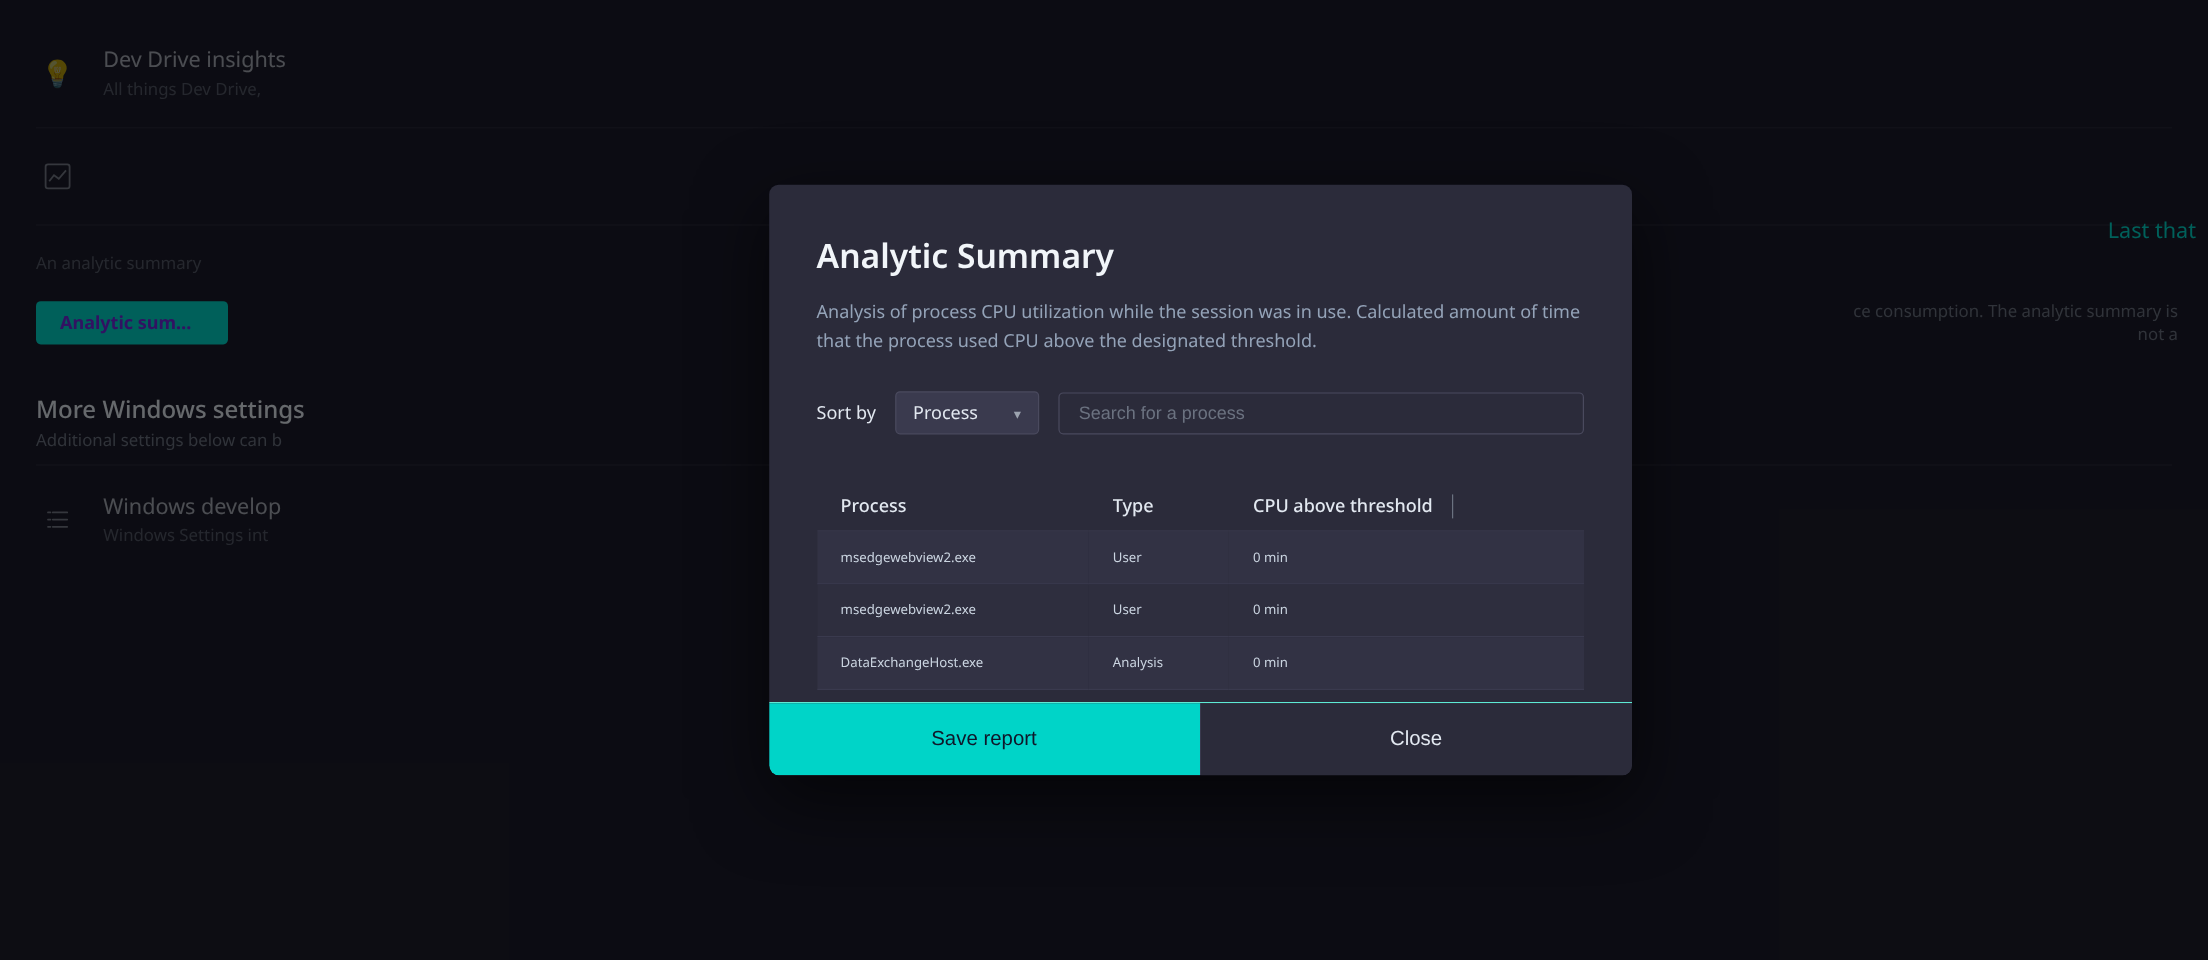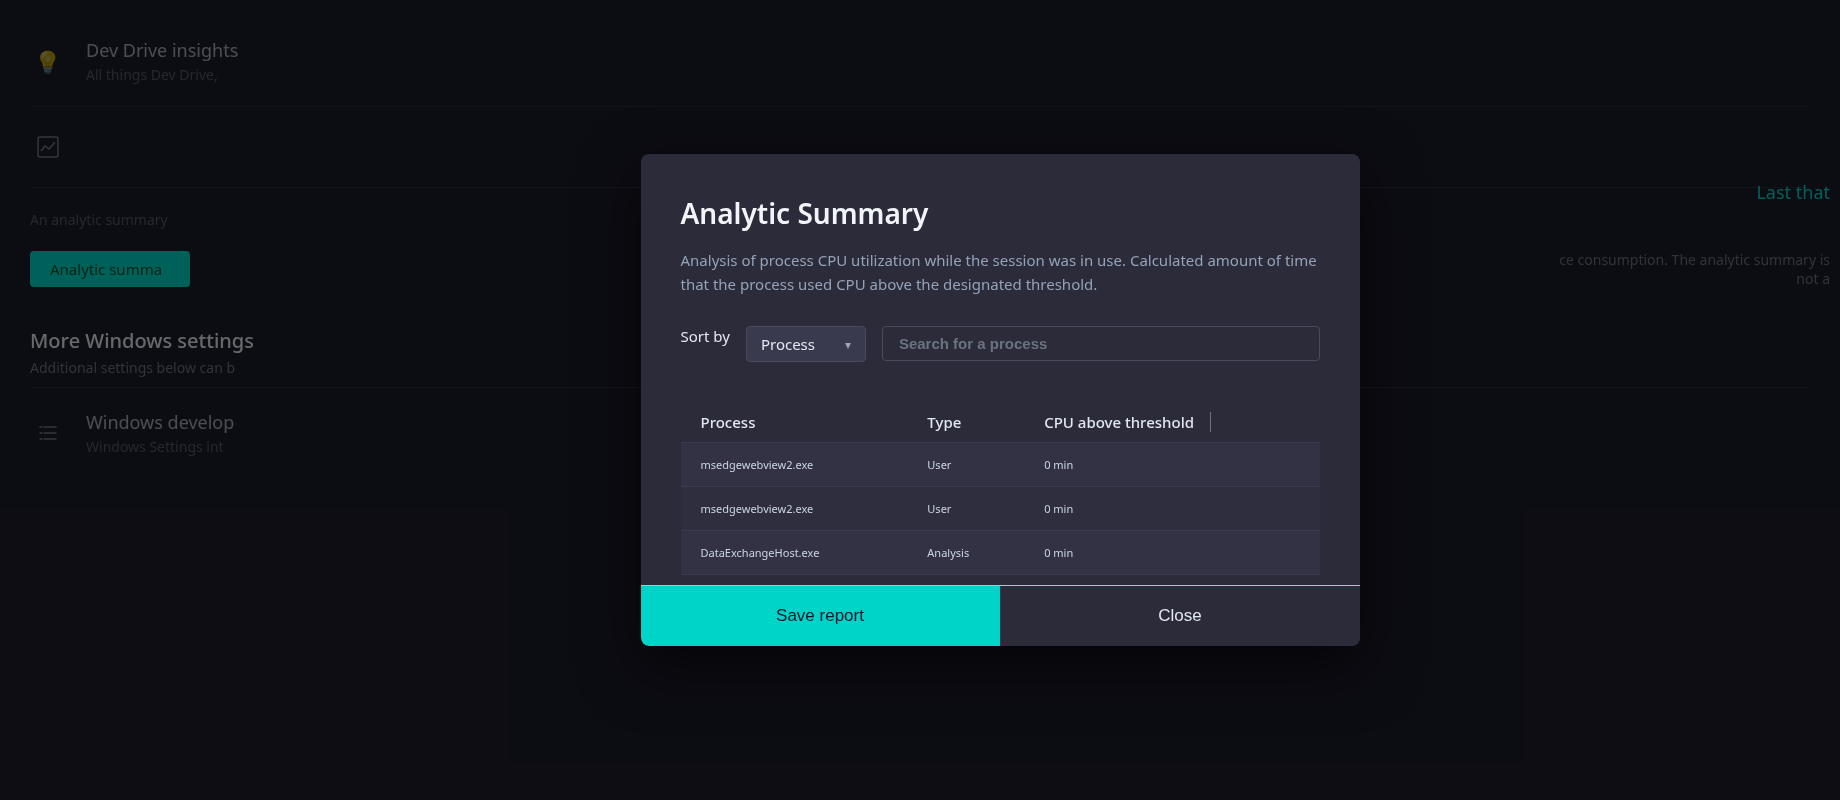--- a/index.html
+++ b/index.html
@@ -55,25 +55,25 @@
       font-weight: 400;
     }
 
     .bg-sub {
       color: #6b7280;
       font-size: 14px;
     }
 
     .bg-analytic-btn {
       background: #00d4c8;
-      color: #14532d;
+      color: #6d28d9;
       padding: 8px 20px;
       border-radius: 4px;
       font-size: 15px;
-      font-weight: 400;
+      font-weight: 700;
       white-space: nowrap;
       overflow: hidden;
       text-overflow: ellipsis;
       max-width: 160px;
     }
 
     .bg-separator {
       height: 1px;
       background: #2a2a3a;
       margin: 4px 30px;
@@ -110,21 +110,21 @@
       font-size: 18px;
       padding-right: 10px;
     }
 
     .bg-right-desc {
       position: absolute;
       right: 0;
       top: 250px;
       color: #6b7280;
       font-size: 14px;
-      padding-right: 10px;
+      padding-right: 25px;
       max-width: 300px;
       text-align: right;
     }
 
     
     .overlay {
       position: absolute;
       inset: 0;
       background: rgba(0, 0, 0, 0.55);
       display: flex;
@@ -164,20 +164,21 @@
     .modal-description {
       color: #94a3b8;
       font-size: 15px;
       line-height: 1.6;
       margin-bottom: 30px;
     }
 
     
     .controls-row {
       display: flex;
+      align-items: center;
       gap: 16px;
       margin-bottom: 40px;
     }
 
     .sort-label {
       color: #e2e8f0;
       font-size: 15px;
       white-space: nowrap;
     }
 
@@ -208,21 +209,20 @@
 
     .search-input {
       width: 100%;
       background: transparent;
       border: 1px solid #4a4a5e;
       border-radius: 4px;
       padding: 8px 16px;
       color: #9ca3af;
       font-size: 15px;
       outline: none;
-      font-weight: bold;
     }
 
     .search-input::placeholder {
       color: #6b7280;
     }
 
     
     .table-container {
       flex: 1;
       overflow: hidden;

